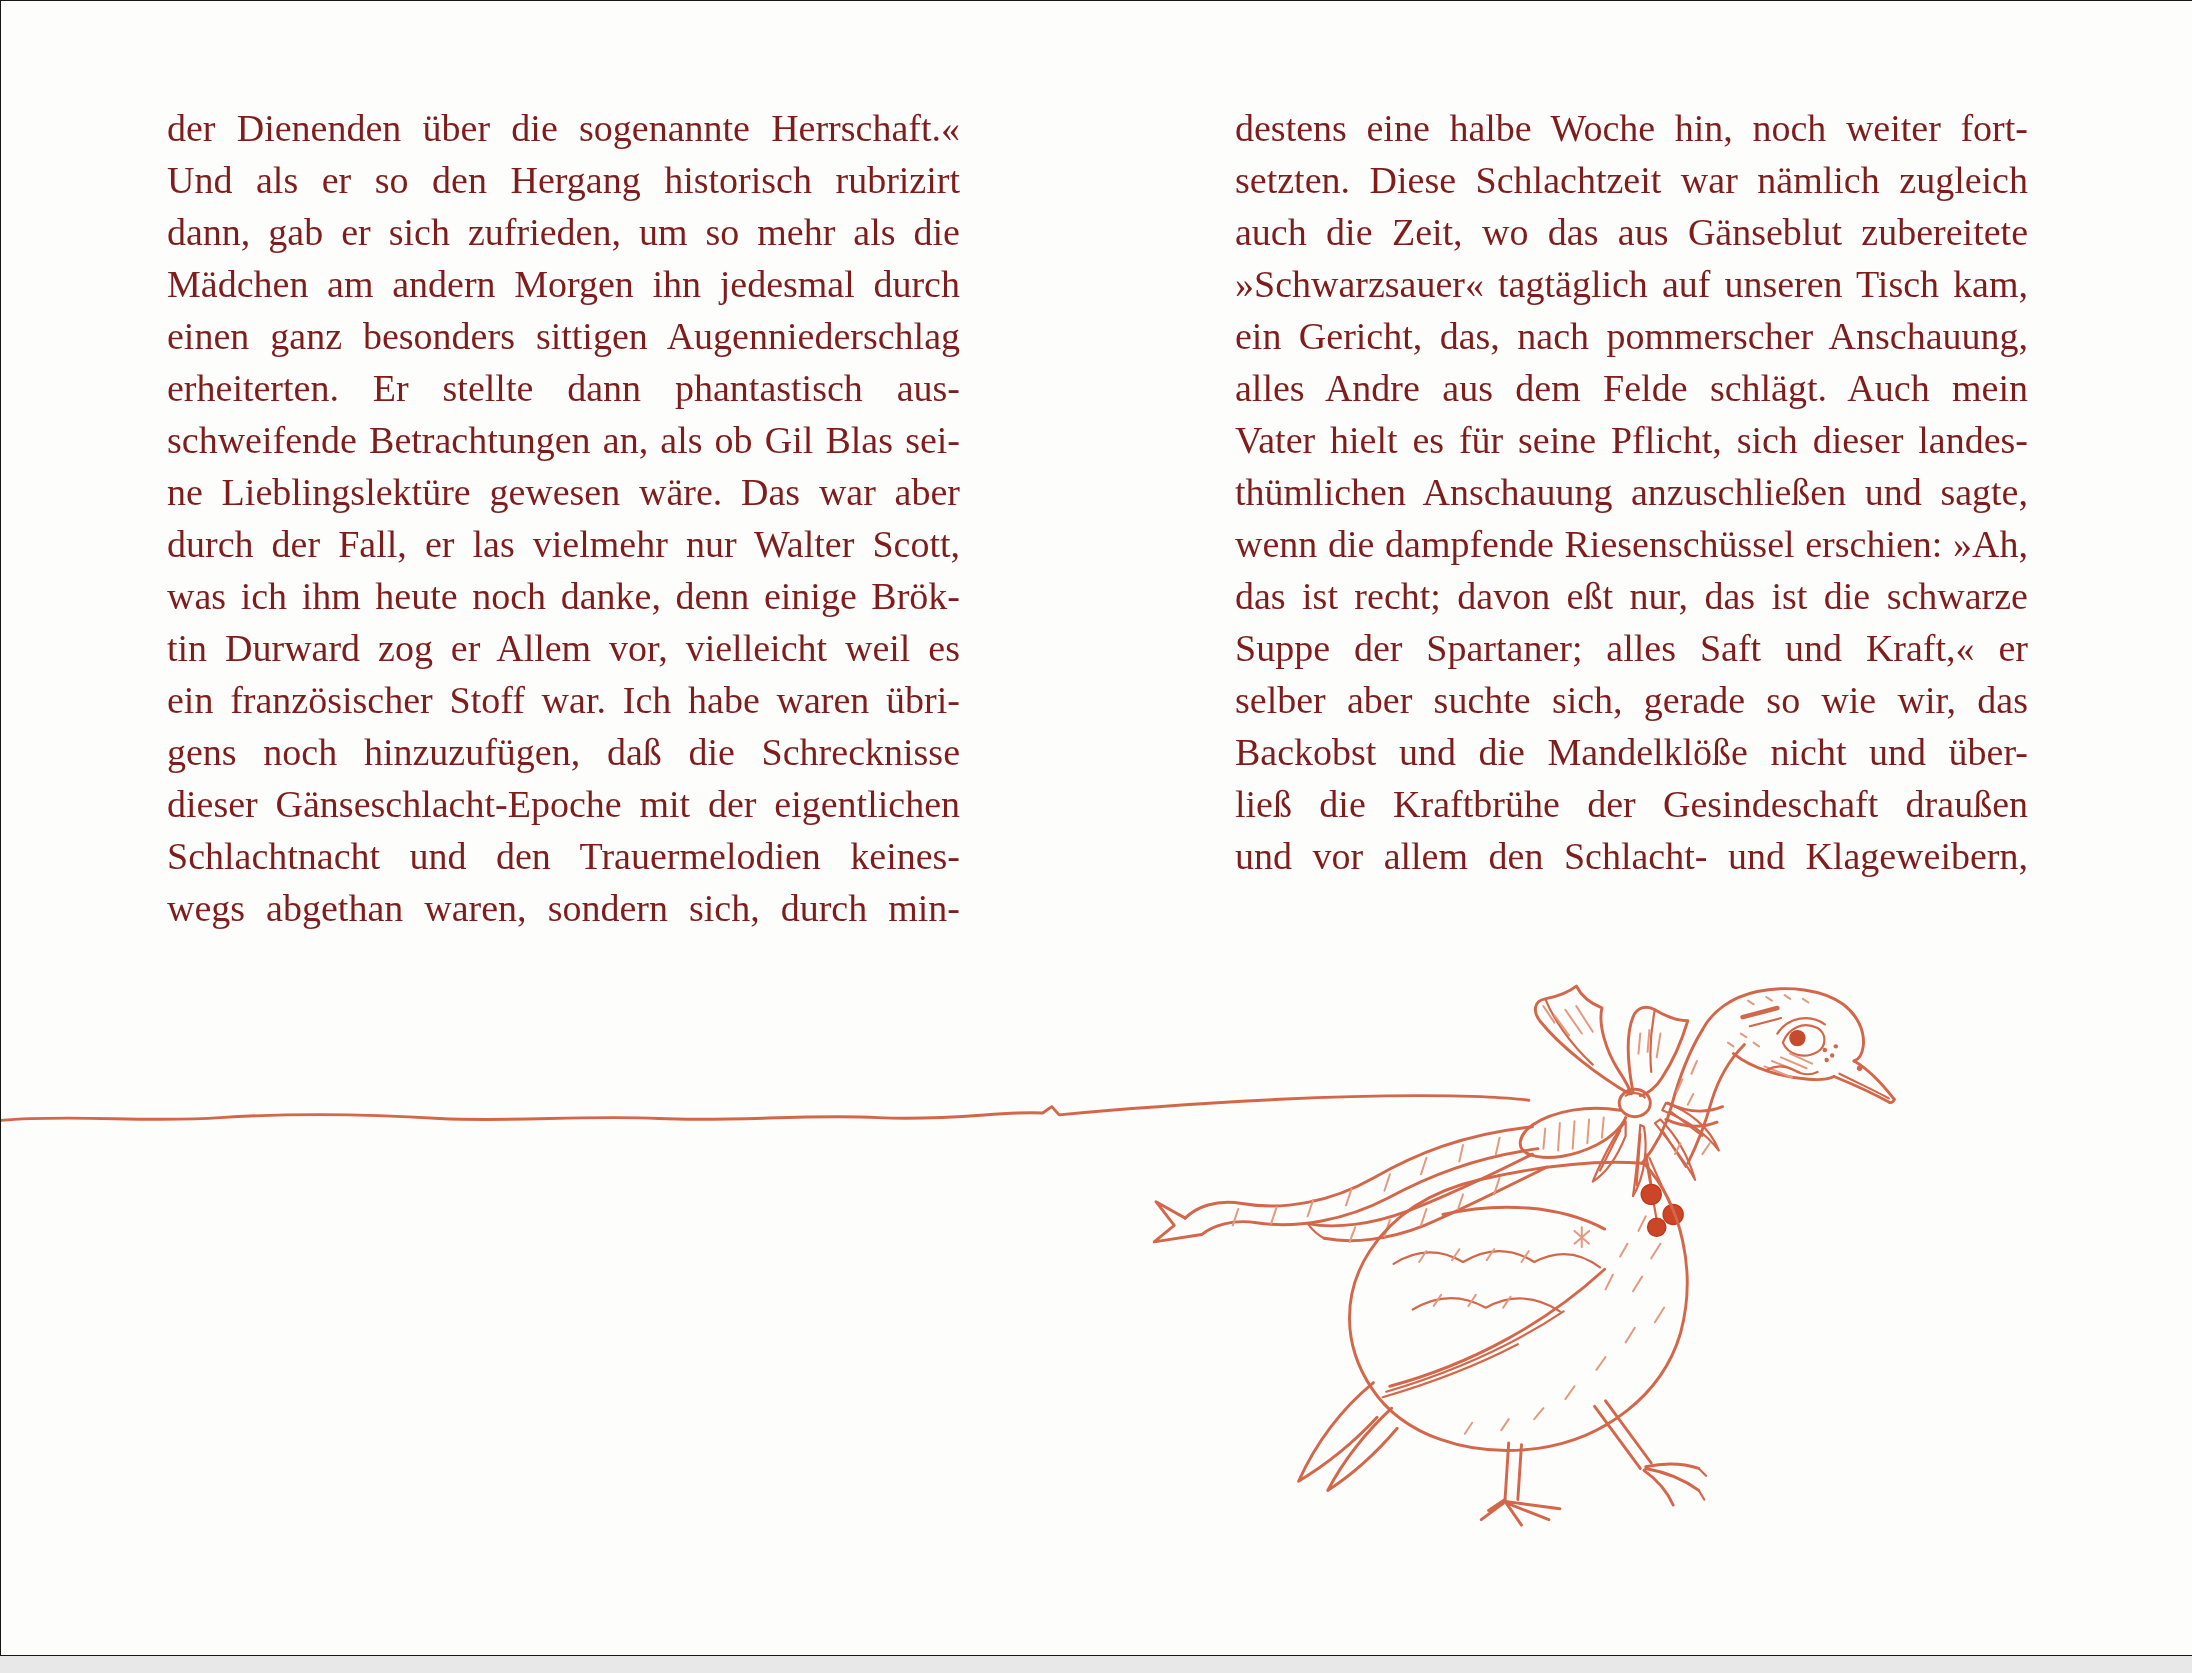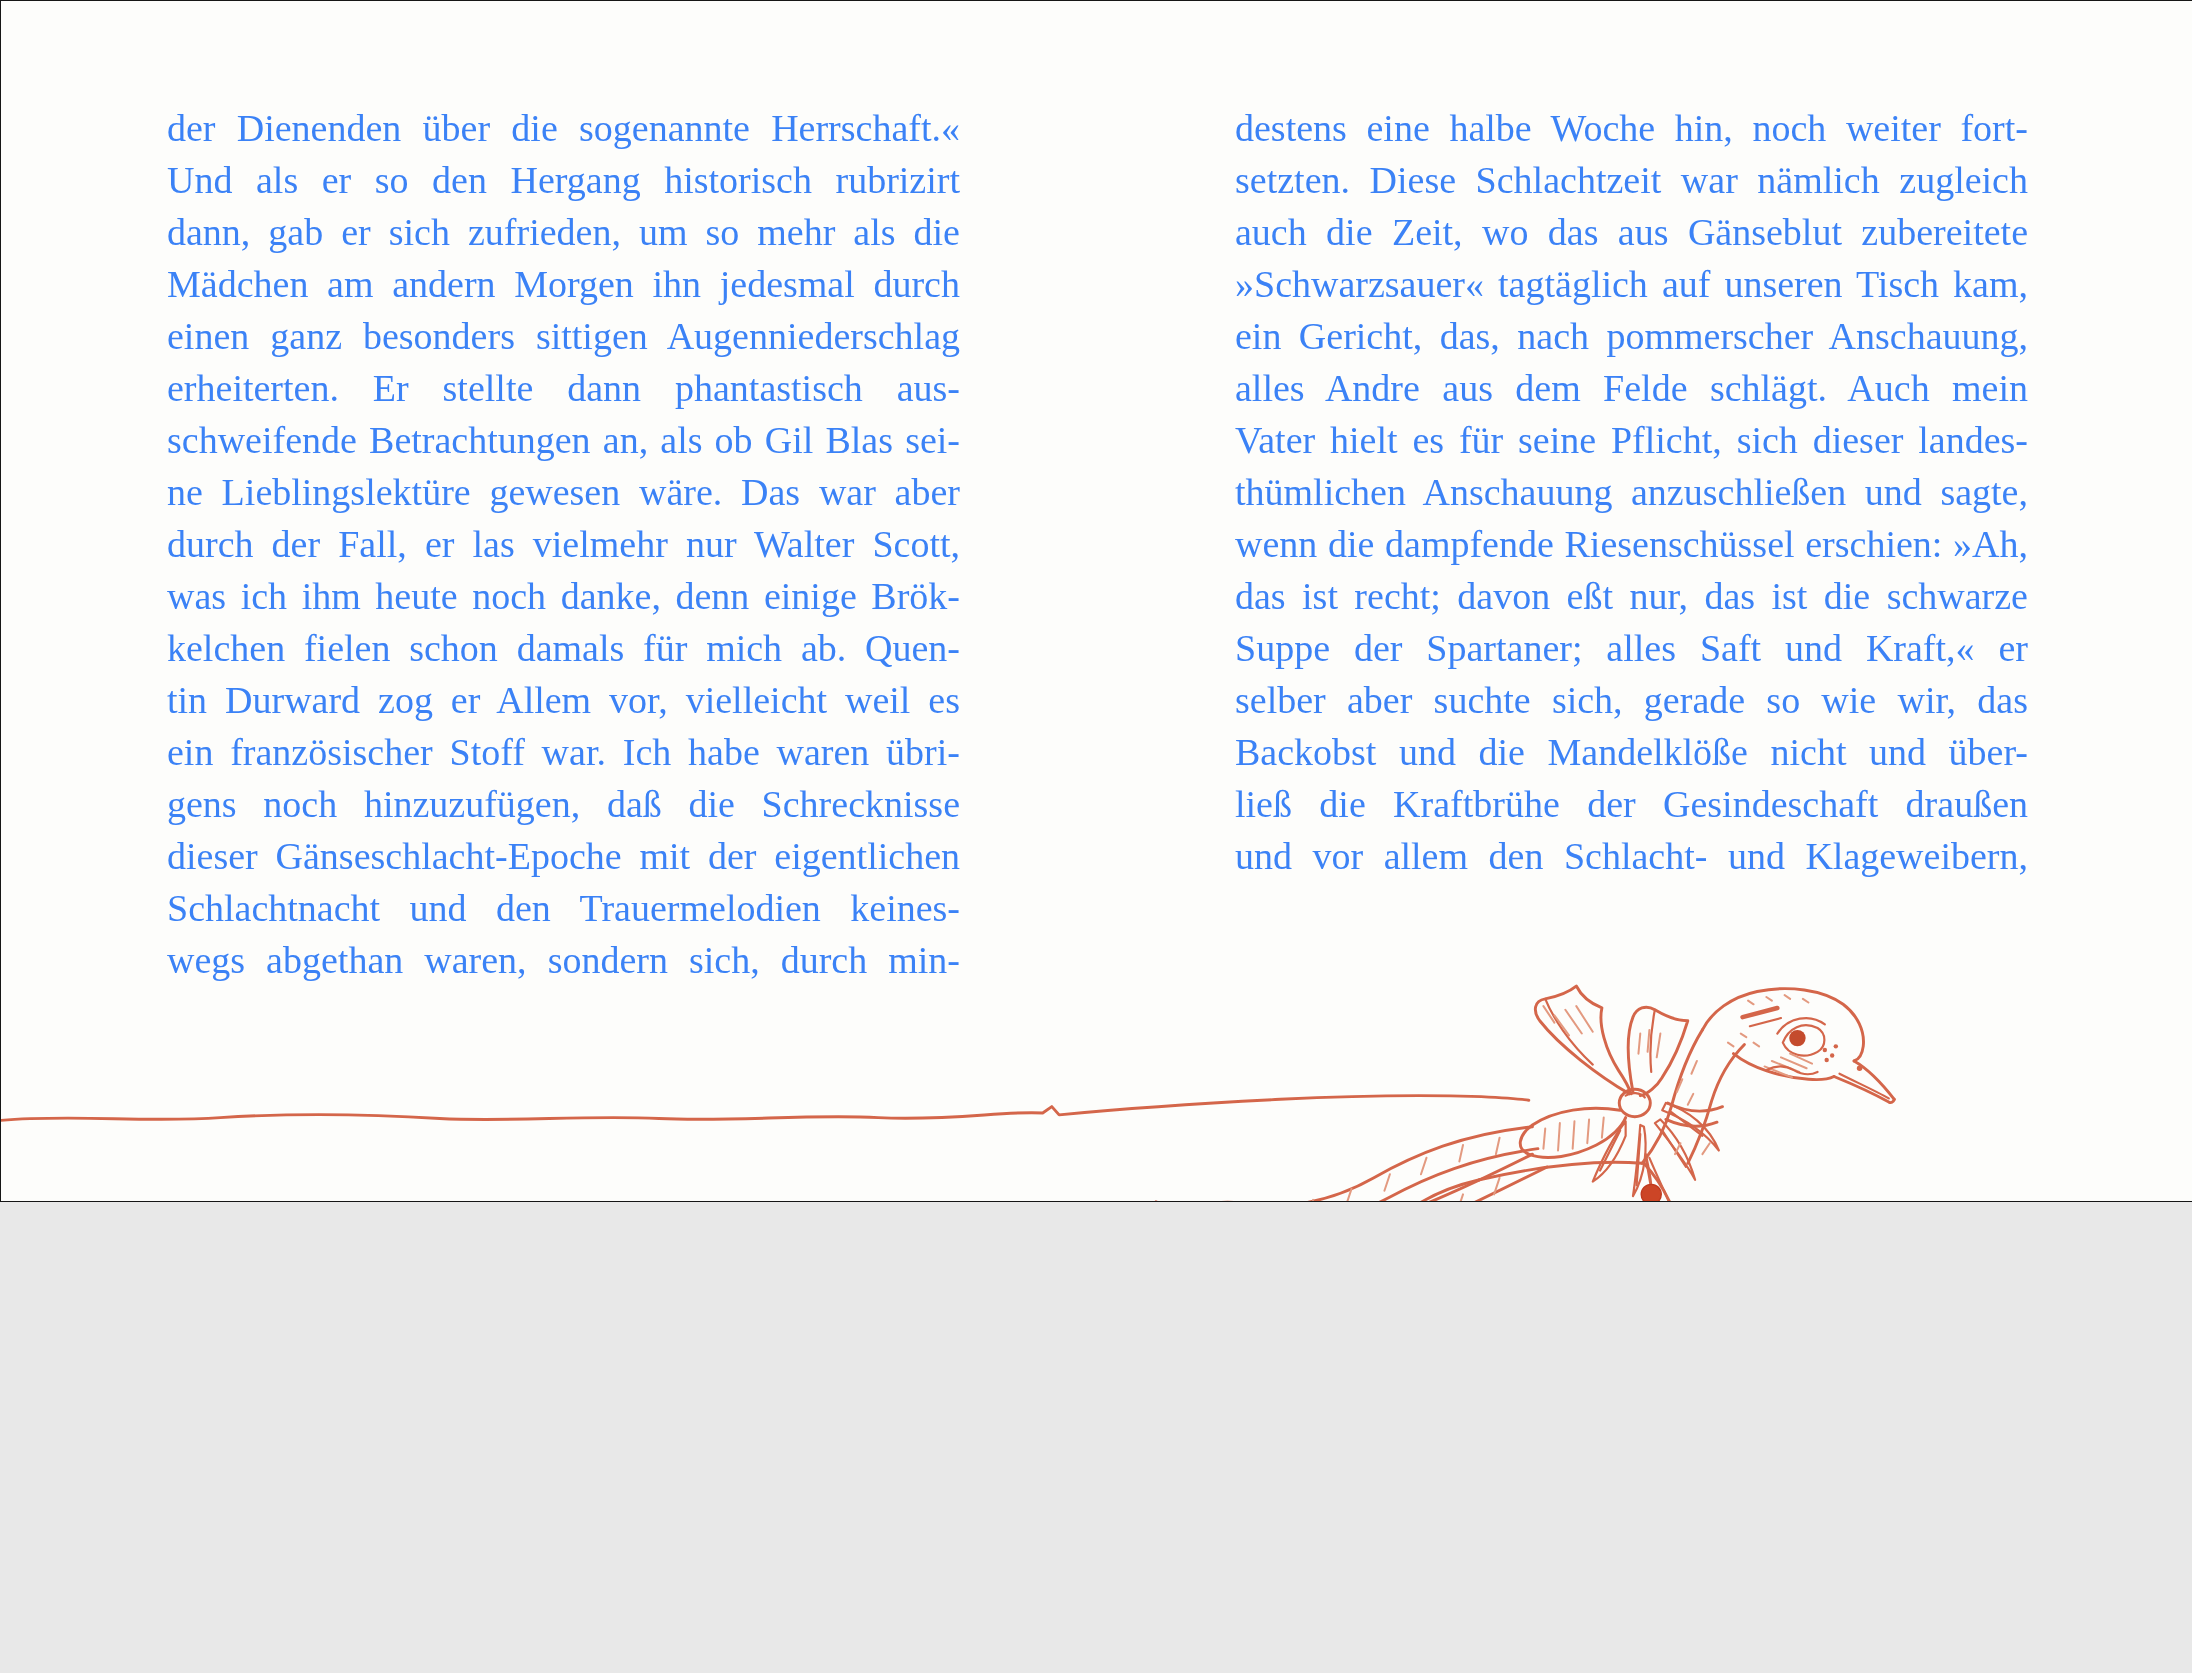--- a/index.html
+++ b/index.html
@@ -1,24 +1,24 @@
 <!DOCTYPE html>
 <html style="font-size:14.6px"><head>
 <meta charset="utf-8">
 <style>
   html,body { margin:0; padding:0; background:#e8e8e8; }
   .page {
     position:relative;
-    width:2193px; height:1202px;
+    width:2193px; height:1656px;
     background:#fdfdfb;
     border:1.8px solid #161616;
     box-sizing:border-box;
     overflow:hidden;
     font-family:"Liberation Serif", serif;
-    color:#3b82f6;
+    color:#7f1d1d;
   }
   .col {
     position:absolute;
     top:101px;
     width:793px;
     font-size:38px;
     letter-spacing:0px;
   }
   .col-left  { left:166px; }
   .col-right { left:1234px; }
@@ -49,21 +49,20 @@
       <div class="tl">der Dienenden über die sogenannte Herrschaft.«</div>
       <div class="tl">Und als er so den Hergang historisch rubrizirt</div>
       <div class="tl">dann, gab er sich zufrieden, um so mehr als die</div>
       <div class="tl">Mädchen am andern Morgen ihn jedesmal durch</div>
       <div class="tl">einen ganz besonders sittigen Augenniederschlag</div>
       <div class="tl">erheiterten. Er stellte dann phantastisch aus-</div>
       <div class="tl">schweifende Betrachtungen an, als ob Gil Blas sei-</div>
       <div class="tl">ne Lieblingslektüre gewesen wäre. Das war aber</div>
       <div class="tl">durch der Fall, er las vielmehr nur Walter Scott,</div>
       <div class="tl">was ich ihm heute noch danke, denn einige Brök-</div>
-      <div class="tl">kelchen fielen schon damals für mich ab. Quen-</div>
       <div class="tl">tin Durward zog er Allem vor, vielleicht weil es</div>
       <div class="tl">ein französischer Stoff war. Ich habe waren übri-</div>
       <div class="tl">gens noch hinzuzufügen, daß die Schrecknisse</div>
       <div class="tl">dieser Gänseschlacht-Epoche mit der eigentlichen</div>
       <div class="tl">Schlachtnacht und den Trauermelodien keines-</div>
       <div class="tl">wegs abgethan waren, sondern sich, durch min-</div>
     </div>
   <div class="col col-right">
       <div class="tl">destens eine halbe Woche hin, noch weiter fort-</div>
       <div class="tl">setzten. Diese Schlachtzeit war nämlich zugleich</div>

